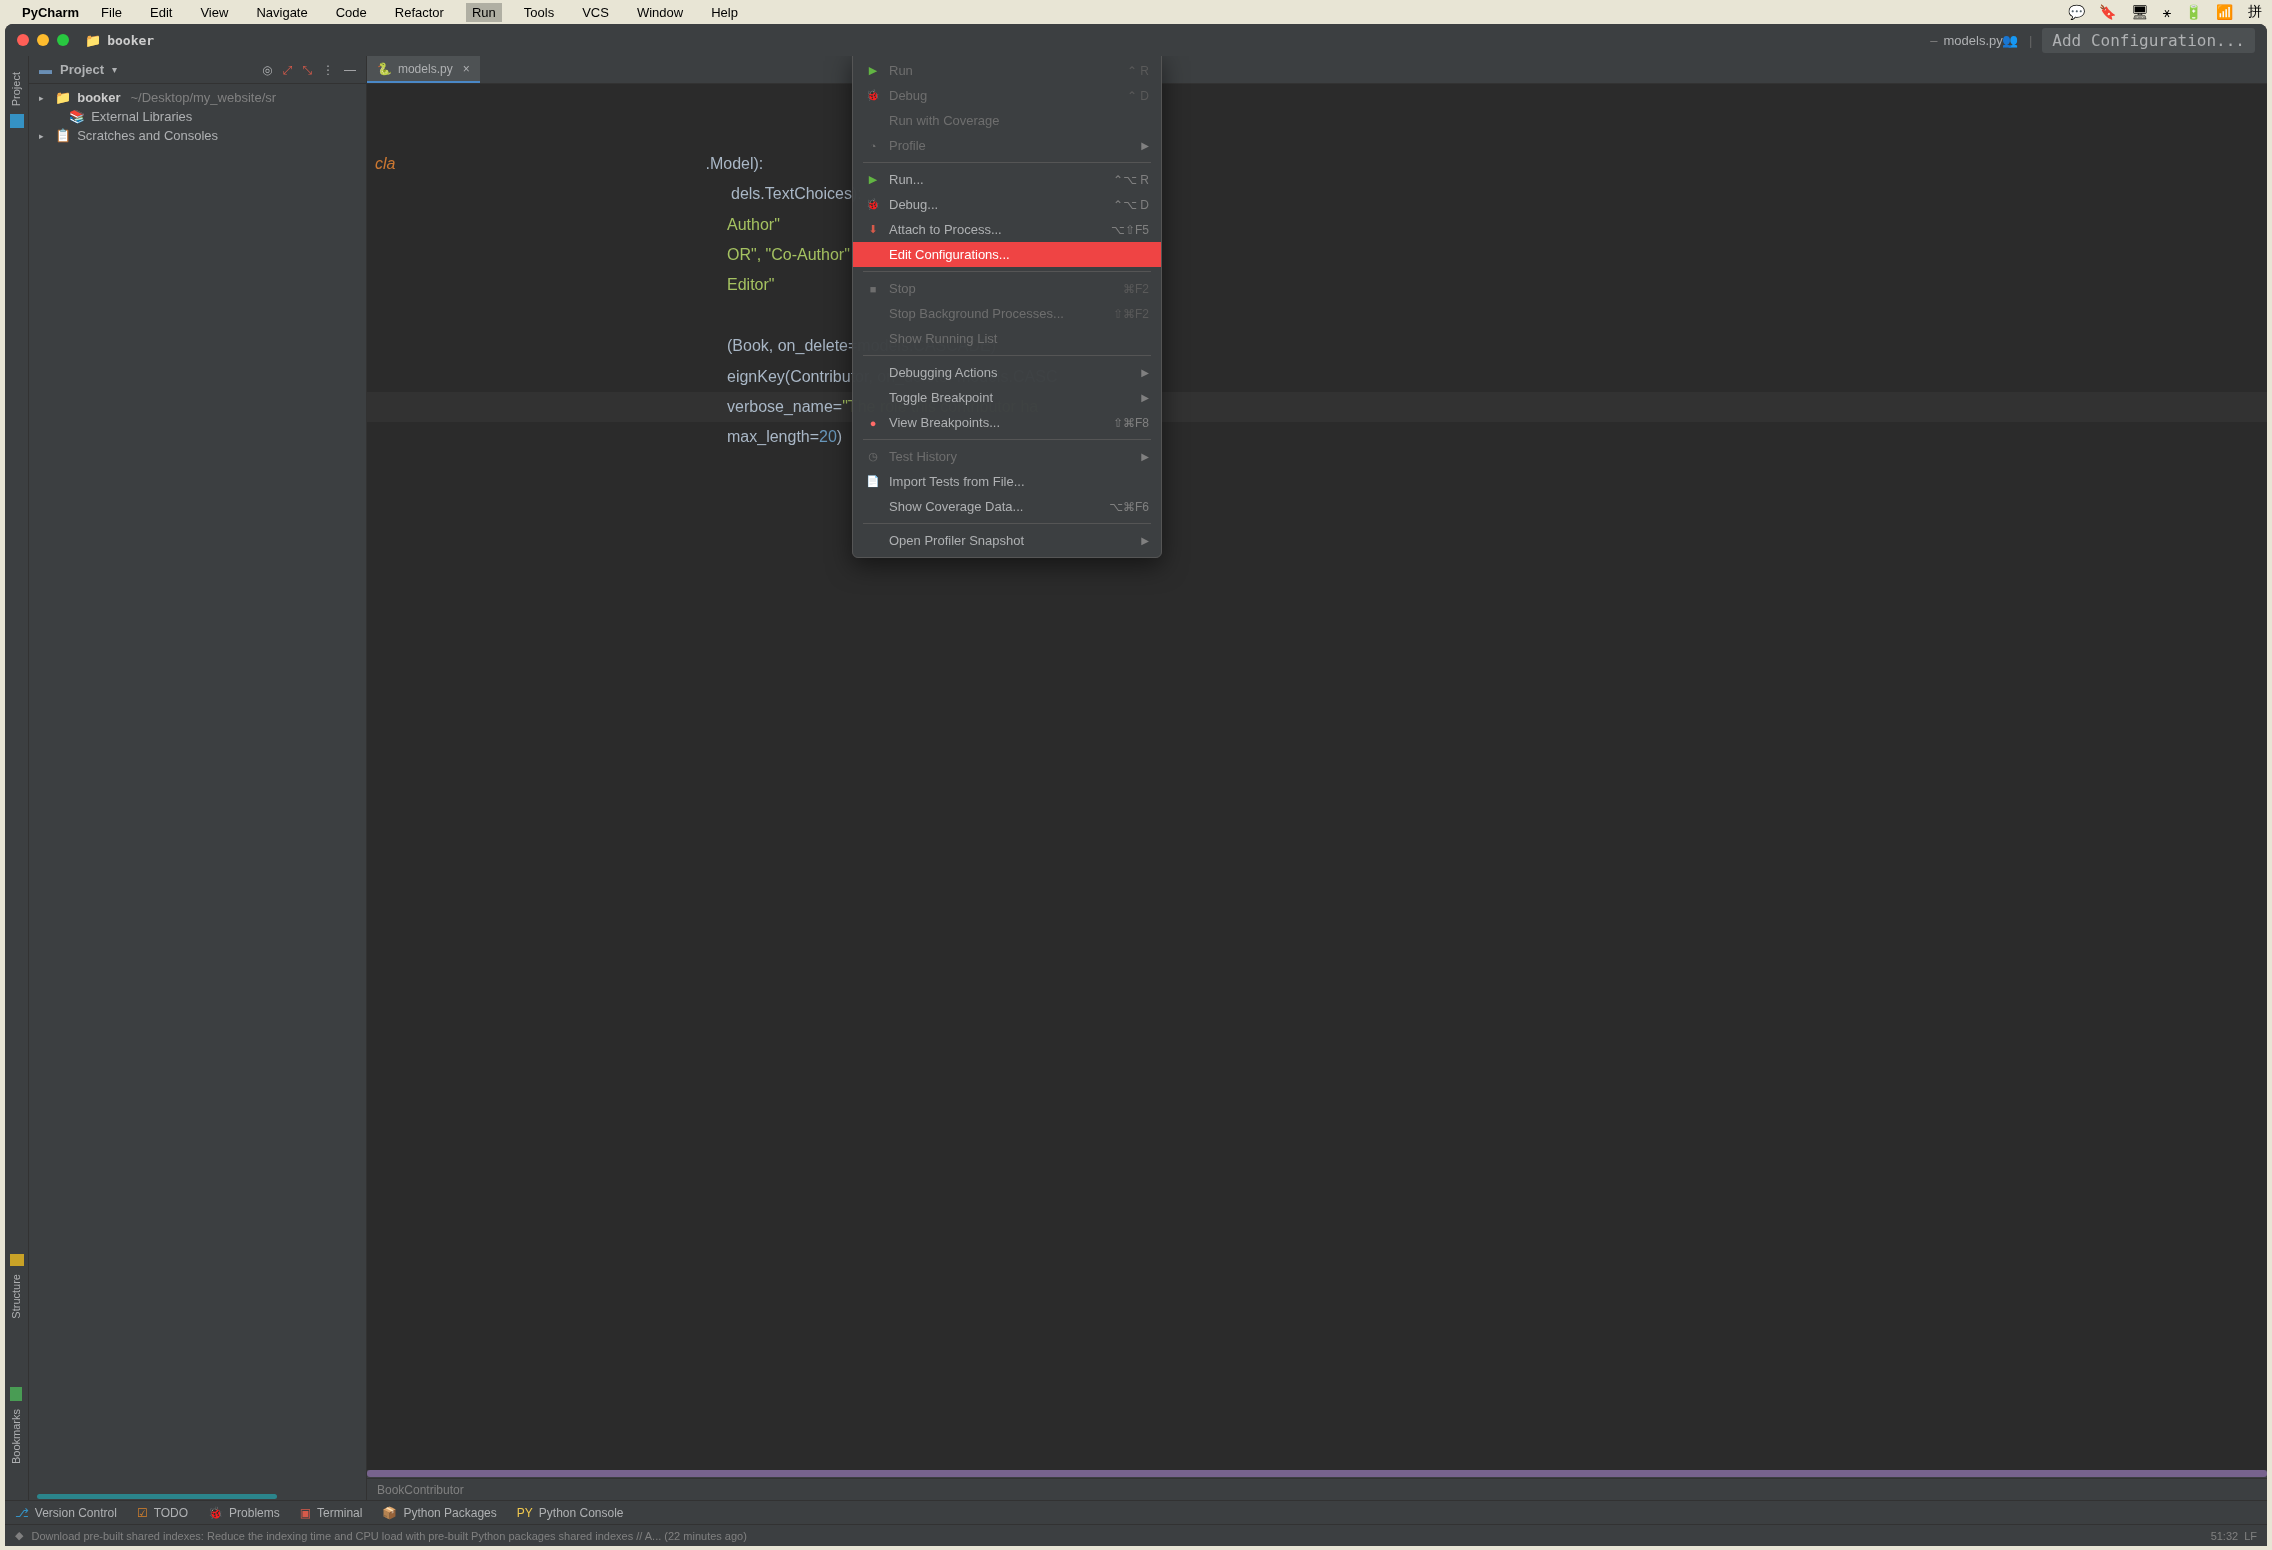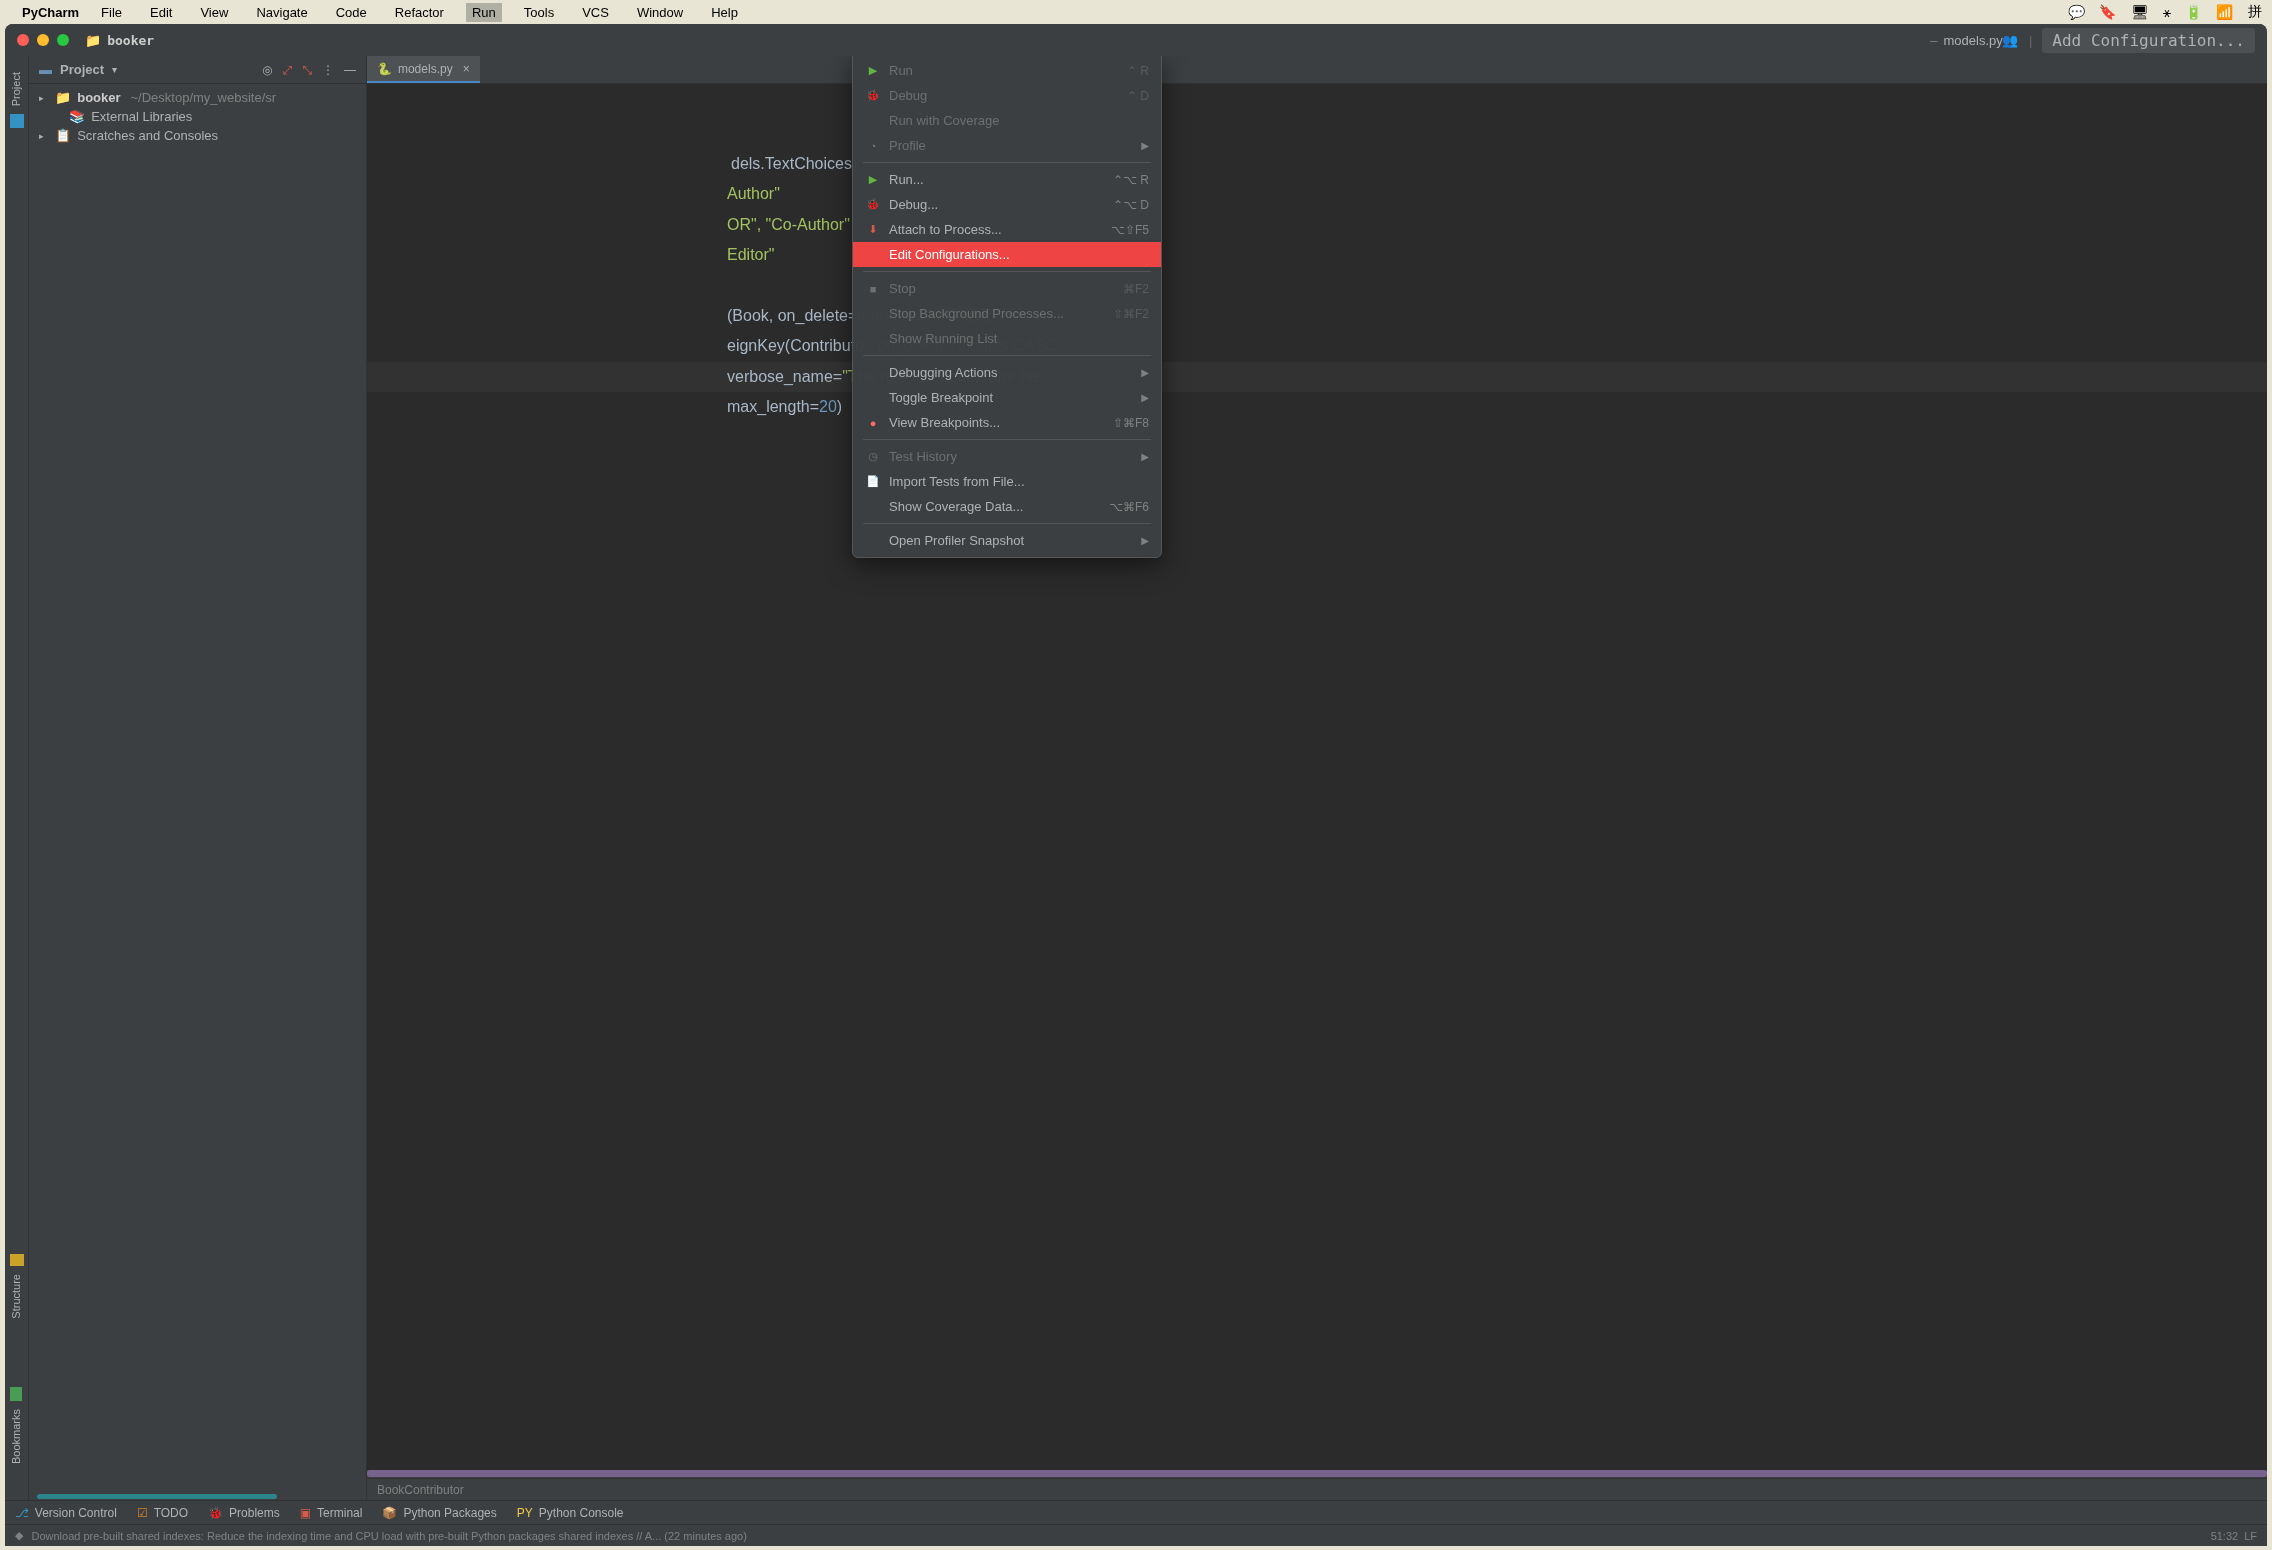--- a/index.html
+++ b/index.html
@@ -586,20 +586,21 @@
         <div class="editor-tab">
           <span style="color:#f0c84e">🐍</span>
           <span>models.py</span>
           <span class="close">×</span>
         </div>
       </div>
       <div class="editor-content">
         <div class="code-area">
           <div class="code-line"></div>
           <div class="code-line"></div>
+          <div class="code-line"><span class="kw">cla</span><span style="color:#a9b7c6;margin-left:310px">.Model):</span></div>
           <div class="code-line"><span style="color:#a9b7c6;margin-left:356px">dels.TextChoices):</span></div>
           <div class="code-line"><span class="str" style="margin-left:352px">Author"</span></div>
           <div class="code-line"><span class="str" style="margin-left:352px">OR", "Co-Author"</span></div>
           <div class="code-line"><span class="str" style="margin-left:352px">Editor"</span></div>
           <div class="code-line"></div>
           <div class="code-line"><span style="color:#a9b7c6;margin-left:352px">(Book, </span><span style="color:#a9b7c6">on_delete</span><span class="op">=</span><span style="color:#a9b7c6">models.CASCADE)</span></div>
           <div class="code-line"><span style="color:#a9b7c6;margin-left:352px">eignKey(Contributor, </span><span style="color:#a9b7c6">on_delete</span><span class="op">=</span><span style="color:#a9b7c6">models.CASC</span></div>
           <div class="code-line caret-line"><span style="color:#a9b7c6;margin-left:352px">verbose_name</span><span class="op">=</span><span class="str">"The role this contributor ha</span></div>
           <div class="code-line"><span style="color:#a9b7c6;margin-left:352px">max_length</span><span class="op">=</span><span class="num">20</span><span style="color:#a9b7c6">)</span></div>
           <div class="code-line"></div>

